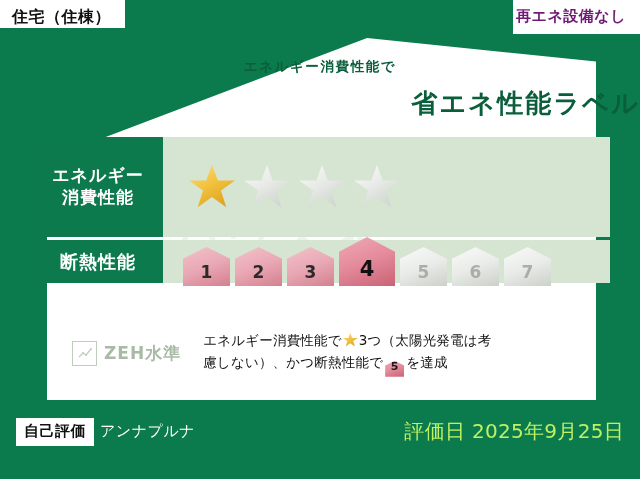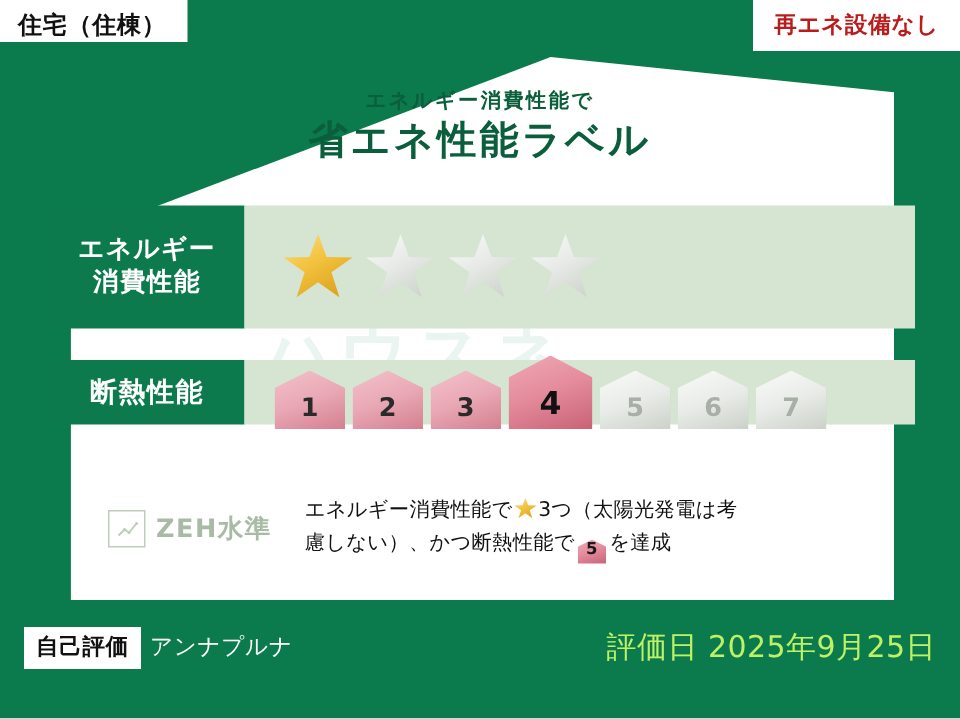--- a/index.html
+++ b/index.html
@@ -29,45 +29,45 @@
     background: #ffffff;
     padding: 7px 14px 0 12px;
     font-size: 16px; font-weight: bold; color: #111;
     letter-spacing: .5px;
     z-index: 6;
   }
   
   #tag-renew {
     position: absolute; right: 0; top: 0;
     background: #ffffff;
-    padding: 7px 14px 8px 14px;
-    font-size: 15px; font-weight: bold; color: #b91c1c;
+    padding: 7px 14px 8px 3px;
+    font-size: 15px; font-weight: bold; color: #701a75;
     letter-spacing: .5px;
     z-index: 6;
   }
 
   
   #title-block { position: absolute; left: 0; right: 0; top: 58px; text-align: center; z-index: 5; }
   #title-sub { font-size: 13.5px; font-weight: bold; color: #0B5E3B; letter-spacing: 1.6px; }
-  #title-main { font-size: 26px; font-weight: bold; color: #0B5E3B; letter-spacing: 2.2px; margin-top: 0; }
+  #title-main { font-size: 26px; font-weight: bold; color: #0B5E3B; letter-spacing: 2.2px; margin-top: 10px; text-align: right; }
 
   
   #watermark {
     position: absolute; left: 175px; top: 205px;
     font-size: 46px; font-weight: bold; color: rgba(11,122,76,.085);
     letter-spacing: 4px; z-index: 2; white-space: nowrap;
   }
 
   
   .row {
     position: absolute; left: 33px; width: 577px;
     display: flex; align-items: stretch;
     z-index: 4;
   }
-  #row-energy { top: 137px; height: 82px; }
+  #row-energy { top: 137px; height: 100px; }
   #row-insul  { top: 240px; height: 43px; }
 
   .row-label {
     background: #0D7A4D;
     color: #ffffff;
     font-weight: bold;
     display: flex; flex-direction: column;
     align-items: center; justify-content: center;
     line-height: 1.28;
     letter-spacing: 1px;

